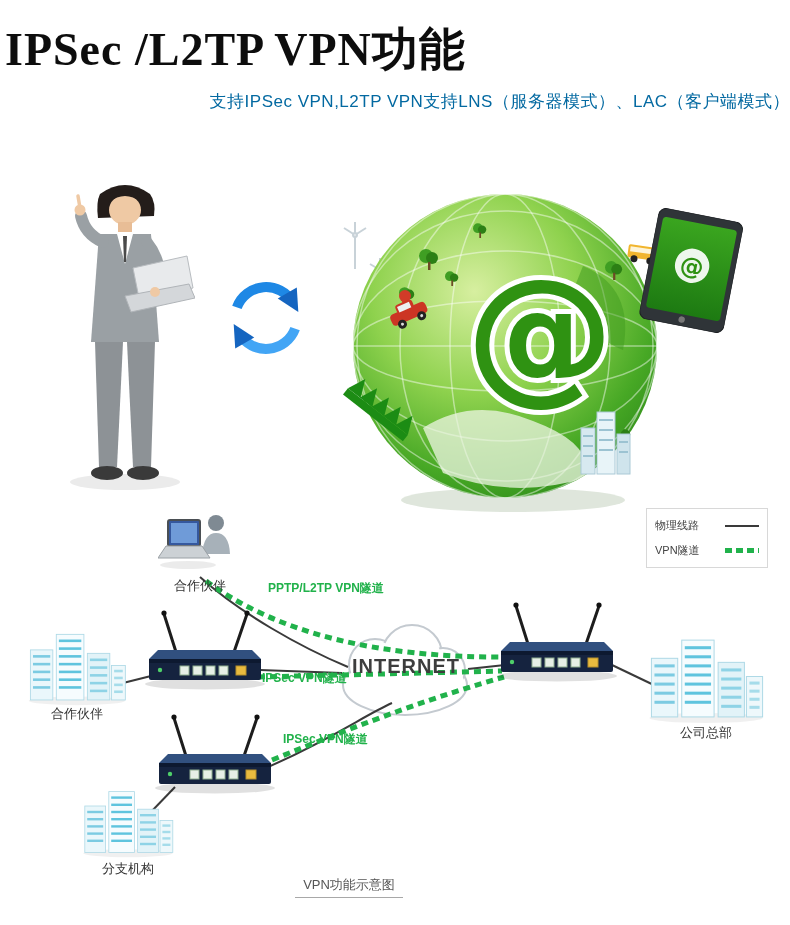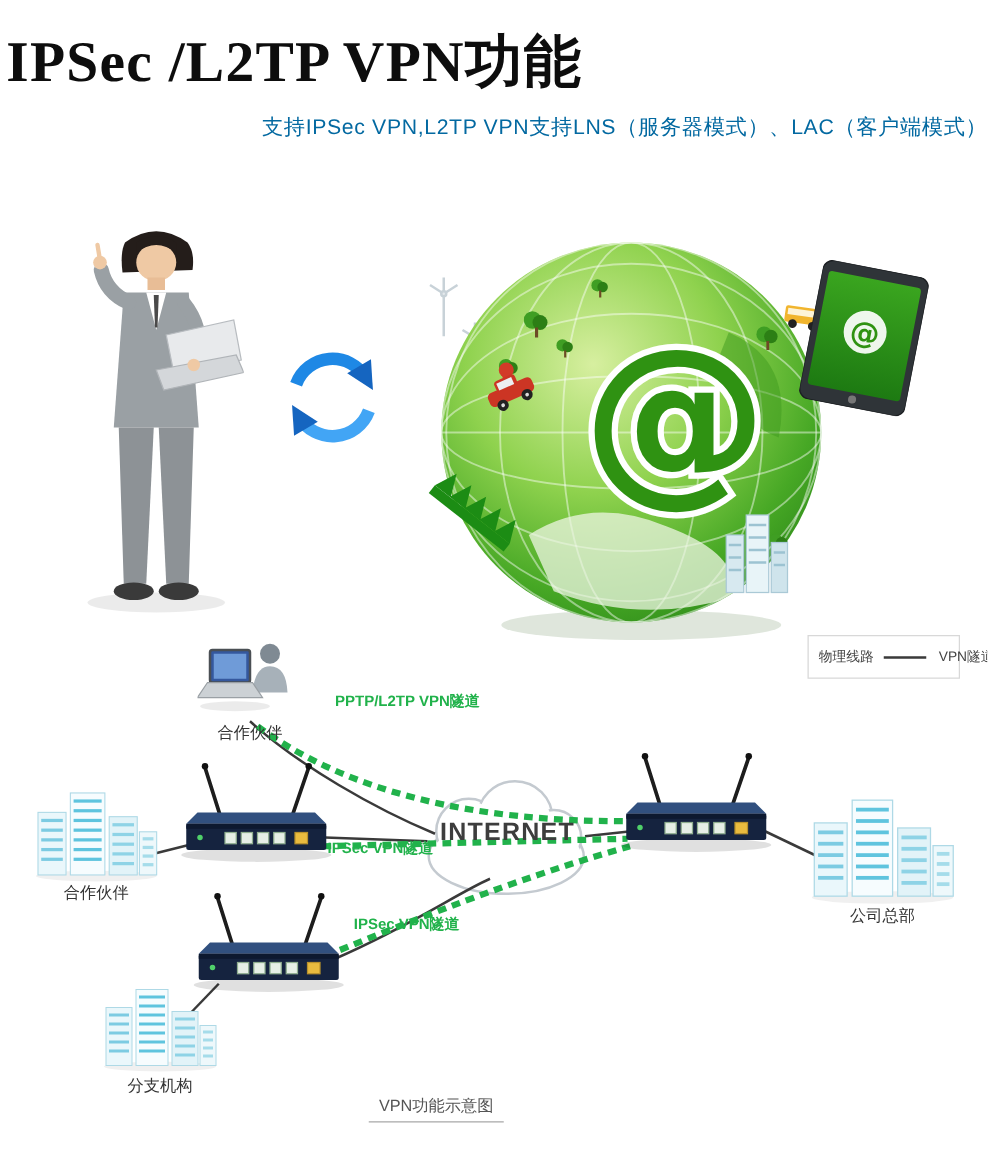--- a/index.html
+++ b/index.html
@@ -7,21 +7,21 @@
          font-family:"Liberation Sans","DejaVu Sans",sans-serif;}
   .abs{position:absolute;}
   .title{margin:5px;padding-top:14px;text-align:left;
          font-family:"Liberation Serif","DejaVu Serif",serif;
          font-size:46px;font-weight:700;color:#0d0d0d;letter-spacing:1px;}
   .subtitle{text-align:right;font-size:17px;color:#0369a1;margin-top:9px;letter-spacing:.5px;}
   .label{font-size:13px;color:#333;text-align:center;white-space:nowrap;}
   .tunnel-label{font-size:12px;font-weight:700;color:#21b24b;white-space:nowrap;}
   .internet{font-size:20px;font-weight:700;color:#3d3d3d;letter-spacing:1px;text-align:center;white-space:nowrap;}
   .legend{left:646px;top:508px;width:104px;border:1px solid #d8d8d8;background:#fff;
-          padding:9px 8px;display:flex;gap:10px;}
+          padding:9px 8px;display:flex;flex-direction:column;gap:10px;}
   .legend-row{display:flex;align-items:center;justify-content:space-between;gap:8px;
               font-size:11px;color:#444;white-space:nowrap;}
   .sample-solid{width:34px;height:2px;background:#3a3a3a;flex:none;}
   .sample-dash{width:34px;height:5px;flex:none;
                background:repeating-linear-gradient(90deg,#21b24b 0 7px,transparent 7px 11px);}
   .caption-wrap{left:0;top:876px;width:698px;display:flex;justify-content:center;}
   .caption{font-size:13px;color:#555;padding:0 8px 3px;border-bottom:1px solid #a8a8a8;}
   .tablet-wrap{transform:rotate(11deg);}
 </style>
 </head>
@@ -336,21 +336,21 @@
   </div>
   <div class="abs label" style="left:645px;top:724px;width:122px">公司总部</div>
 
   <div class="abs" style="left:80px;top:782px;width:96px;height:76px">
     <svg width="96" height="76" viewBox="0 0 120 95">
         <use href="#sym-buildings"></use>
       </svg>
   </div>
   <div class="abs label" style="left:78px;top:860px;width:100px">分支机构</div>
 
-  <div class="abs tunnel-label" style="left:268px;top:553px">PPTP/L2TP VPN隧道</div>
+  <div class="abs tunnel-label" style="left:268px;top:580px">PPTP/L2TP VPN隧道</div>
   <div class="abs tunnel-label" style="left:262px;top:670px">IPSec VPN隧道</div>
   <div class="abs tunnel-label" style="left:283px;top:731px">IPSec  VPN隧道</div>
 
   <div class="abs caption-wrap">
     <span class="caption">VPN功能示意图</span>
   </div>
 
 </div>
 
 </body></html>

